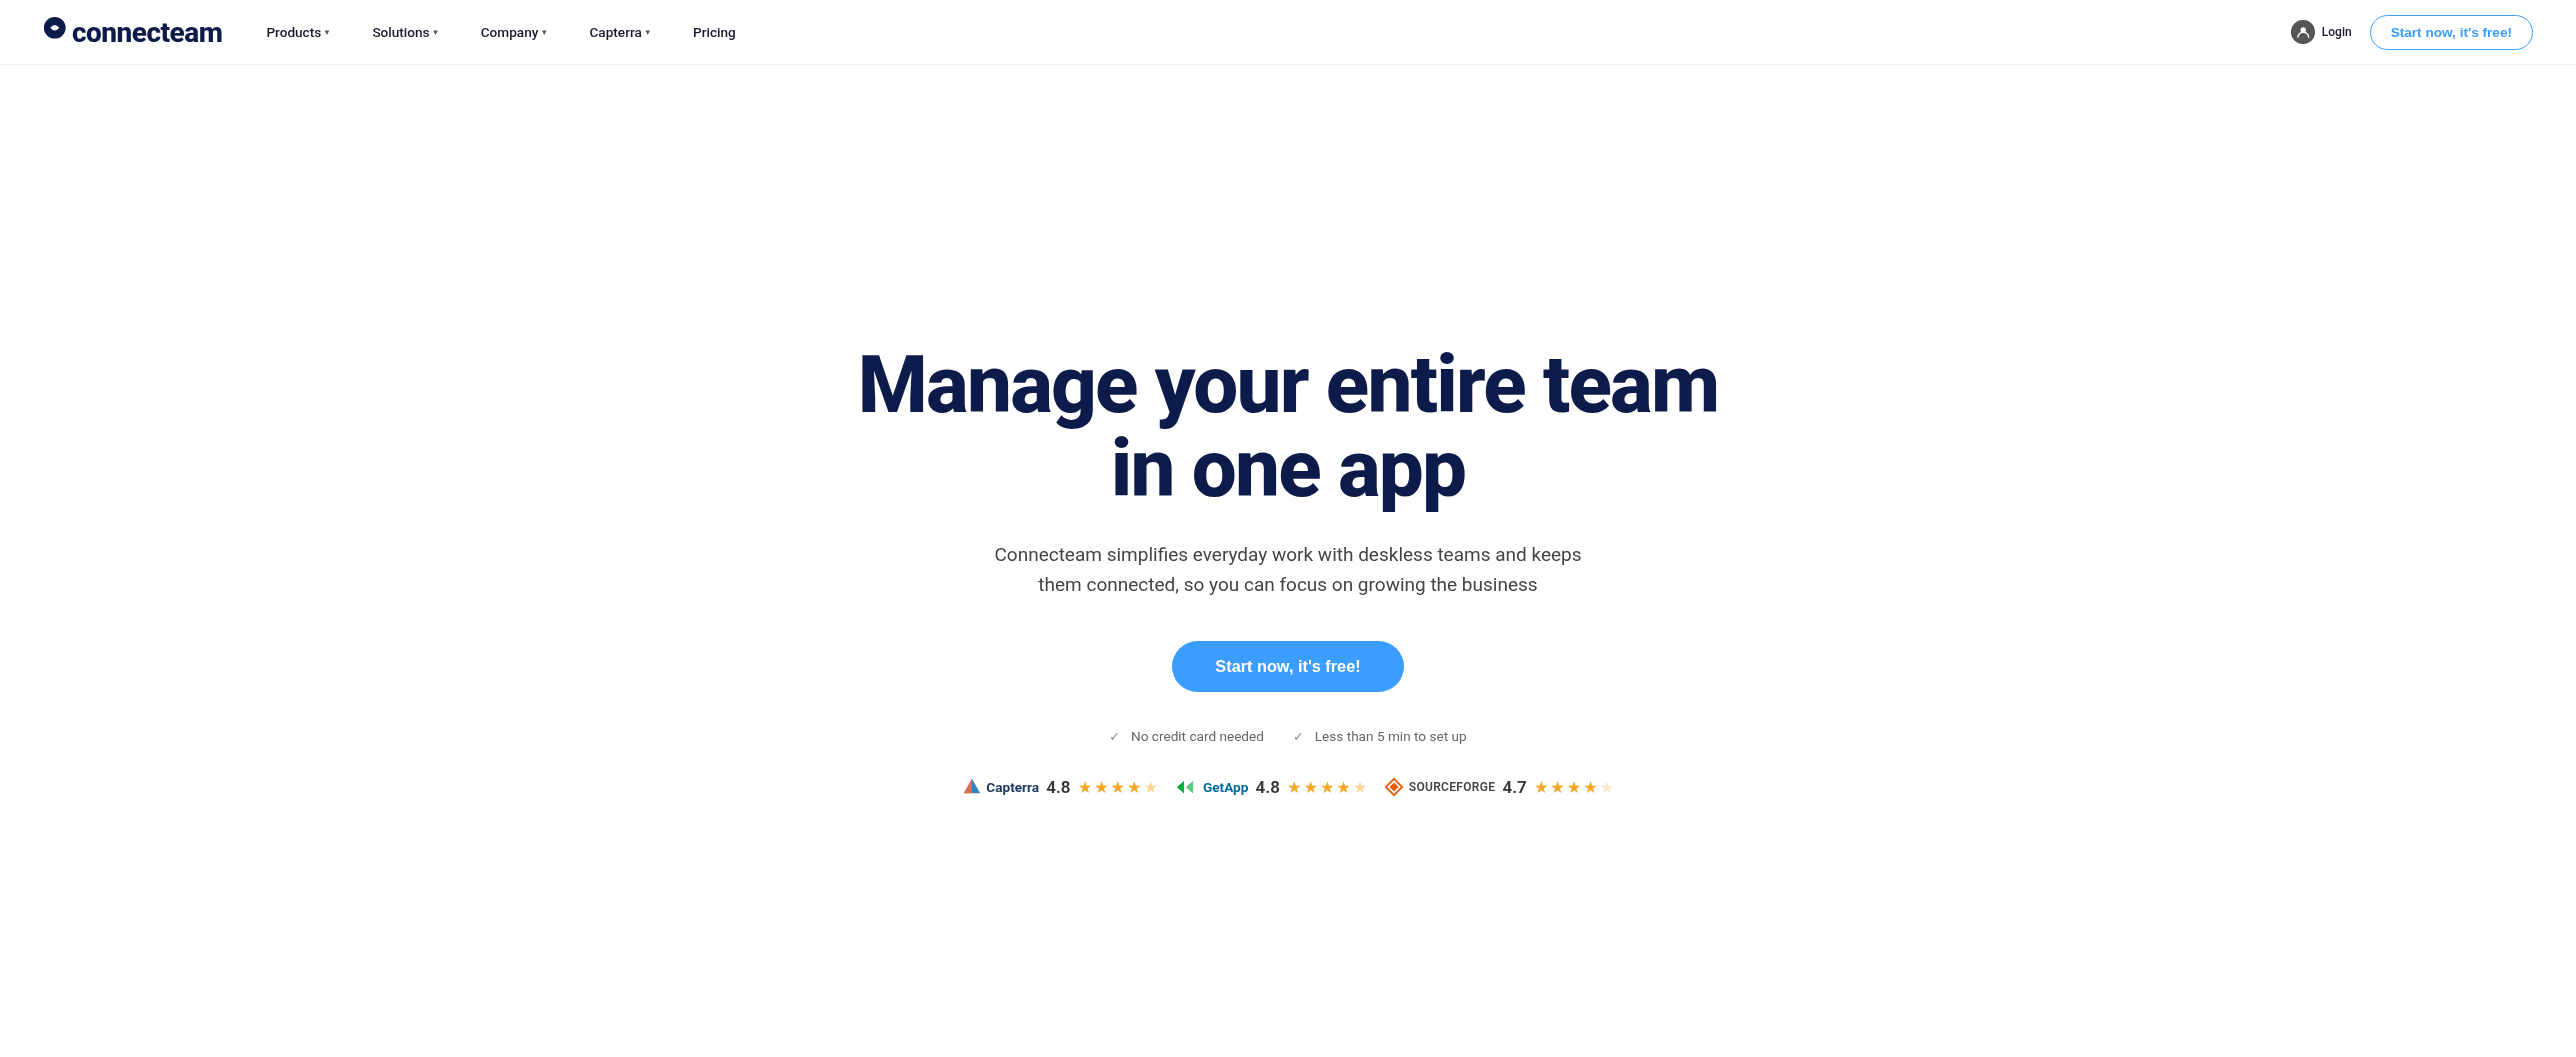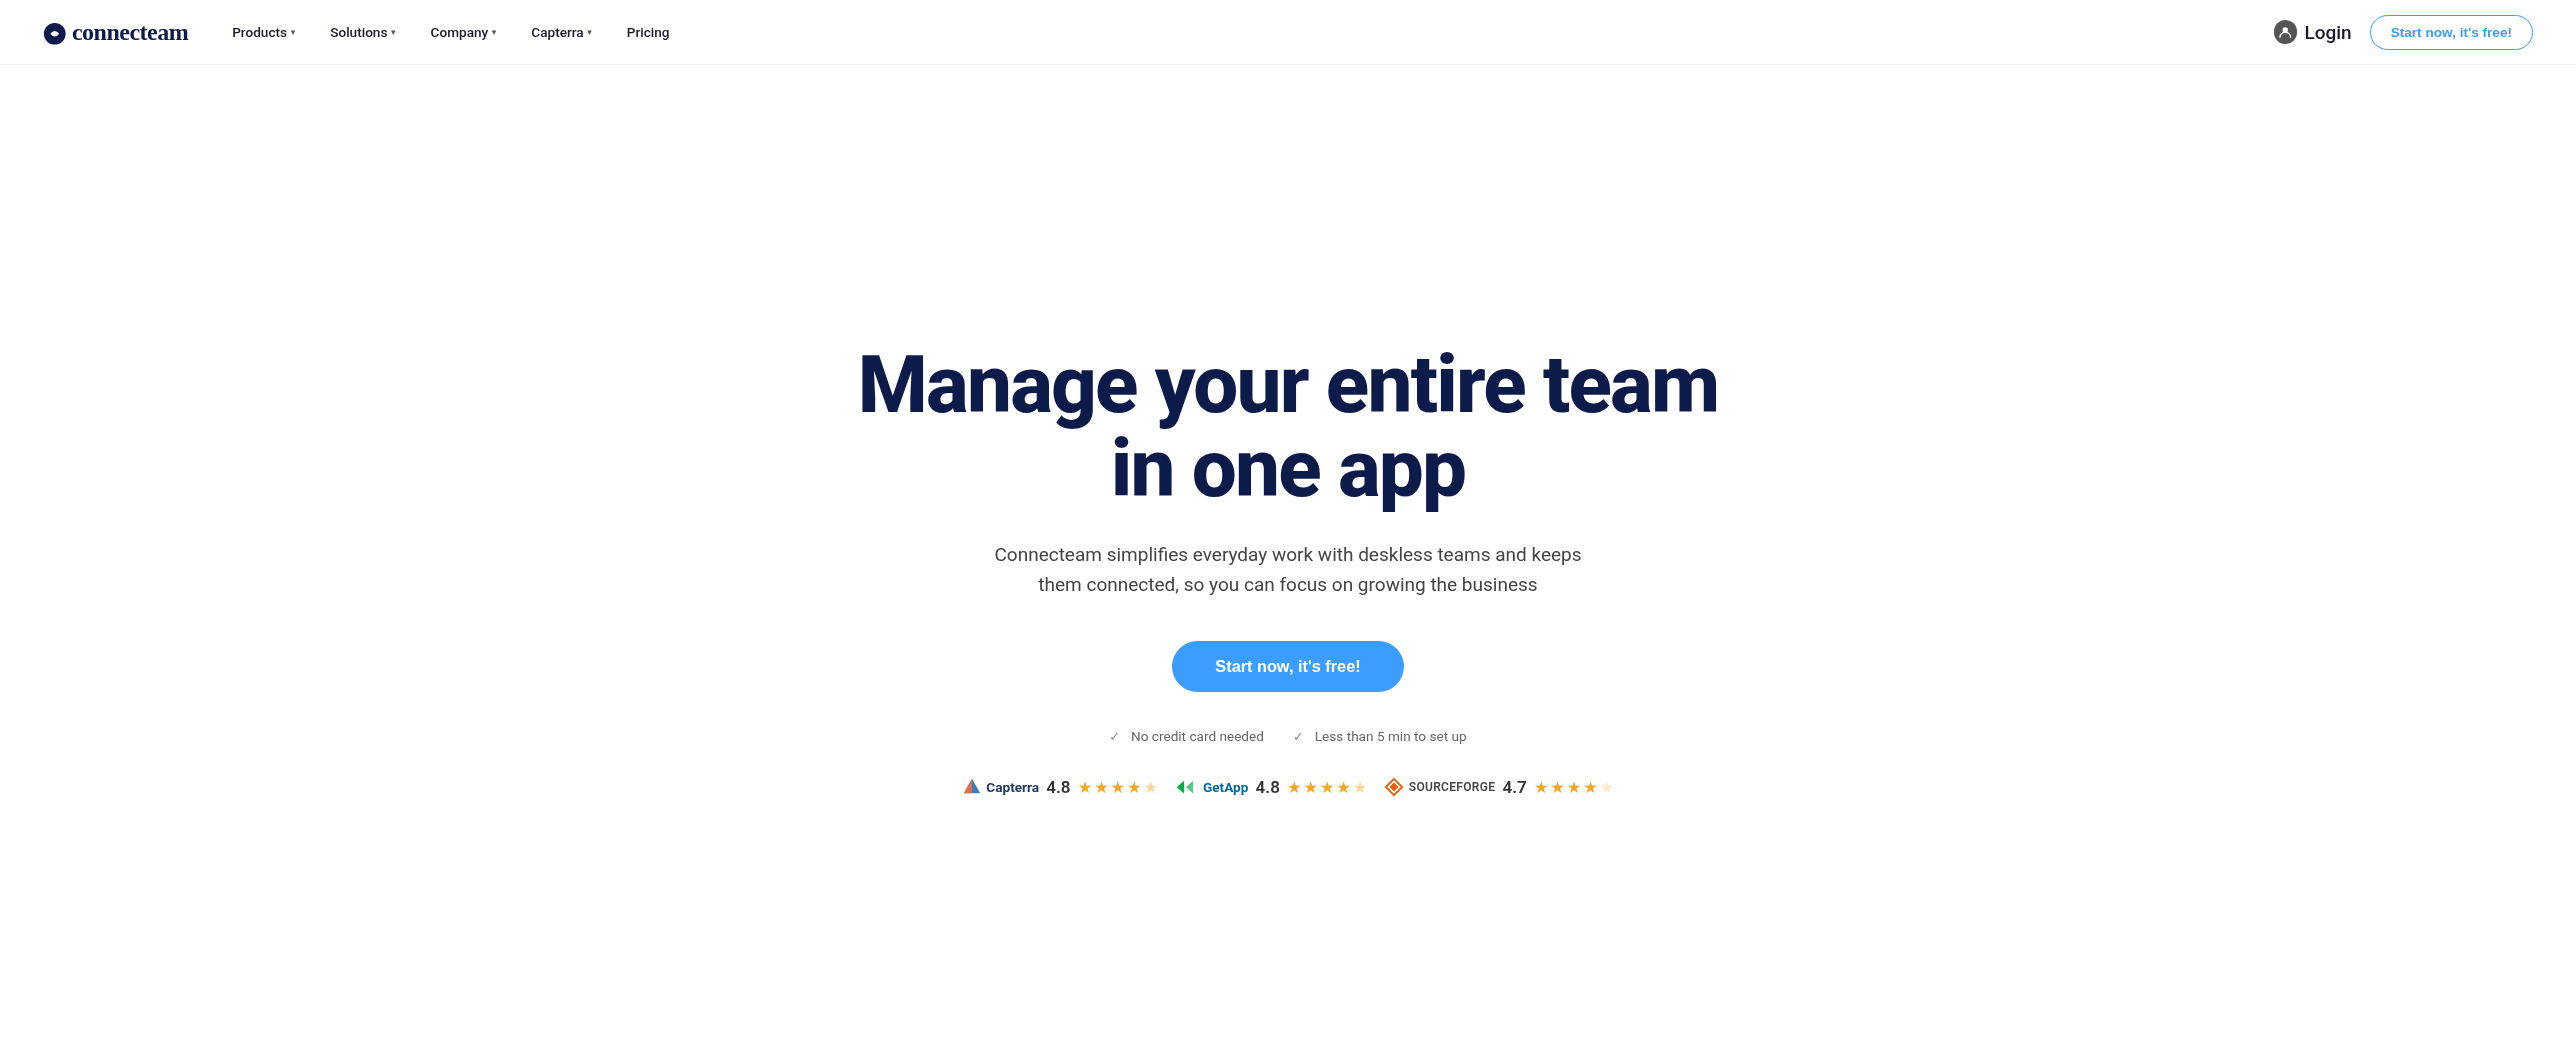--- a/index.html
+++ b/index.html
@@ -30,39 +30,38 @@
     }
 
     .navbar-left {
       display: flex;
       align-items: center;
       gap: 33px;
     }
 
     .logo {
       display: flex;
-      align-items: flex-end;
+      align-items: flex-start;
       gap: 5.4px;
-      font-size: 24px;
+      font-size: 28px;
       font-weight: 700;
       color: #0d1b4b;
       text-decoration: none;
       letter-spacing: -0.5px;
-      font-family: Liberation Serif, serif;
     }
 
     .logo-icon {
       width: 23.5px;
       height: 23.5px;
     }
 
     .nav-links {
       display: flex;
       align-items: center;
-      gap: 13px;
+      gap: 21px;
       list-style: none;
     }
 
     .nav-item {
       position: relative;
     }
 
     .nav-link {
       display: flex;
       align-items: center;
@@ -86,21 +85,21 @@
     .navbar-right {
       display: flex;
       align-items: center;
       gap: 18px;
     }
 
     .login-btn {
       display: flex;
       align-items: center;
       gap: 7.2px;
-      font-size: 19px;
+      font-size: 12px;
       font-weight: 500;
       color: #1a1a2e;
       cursor: pointer;
       text-decoration: none;
     }
 
     .user-icon {
       width: 23.5px;
       height: 23.5px;
       border-radius: 50%;

